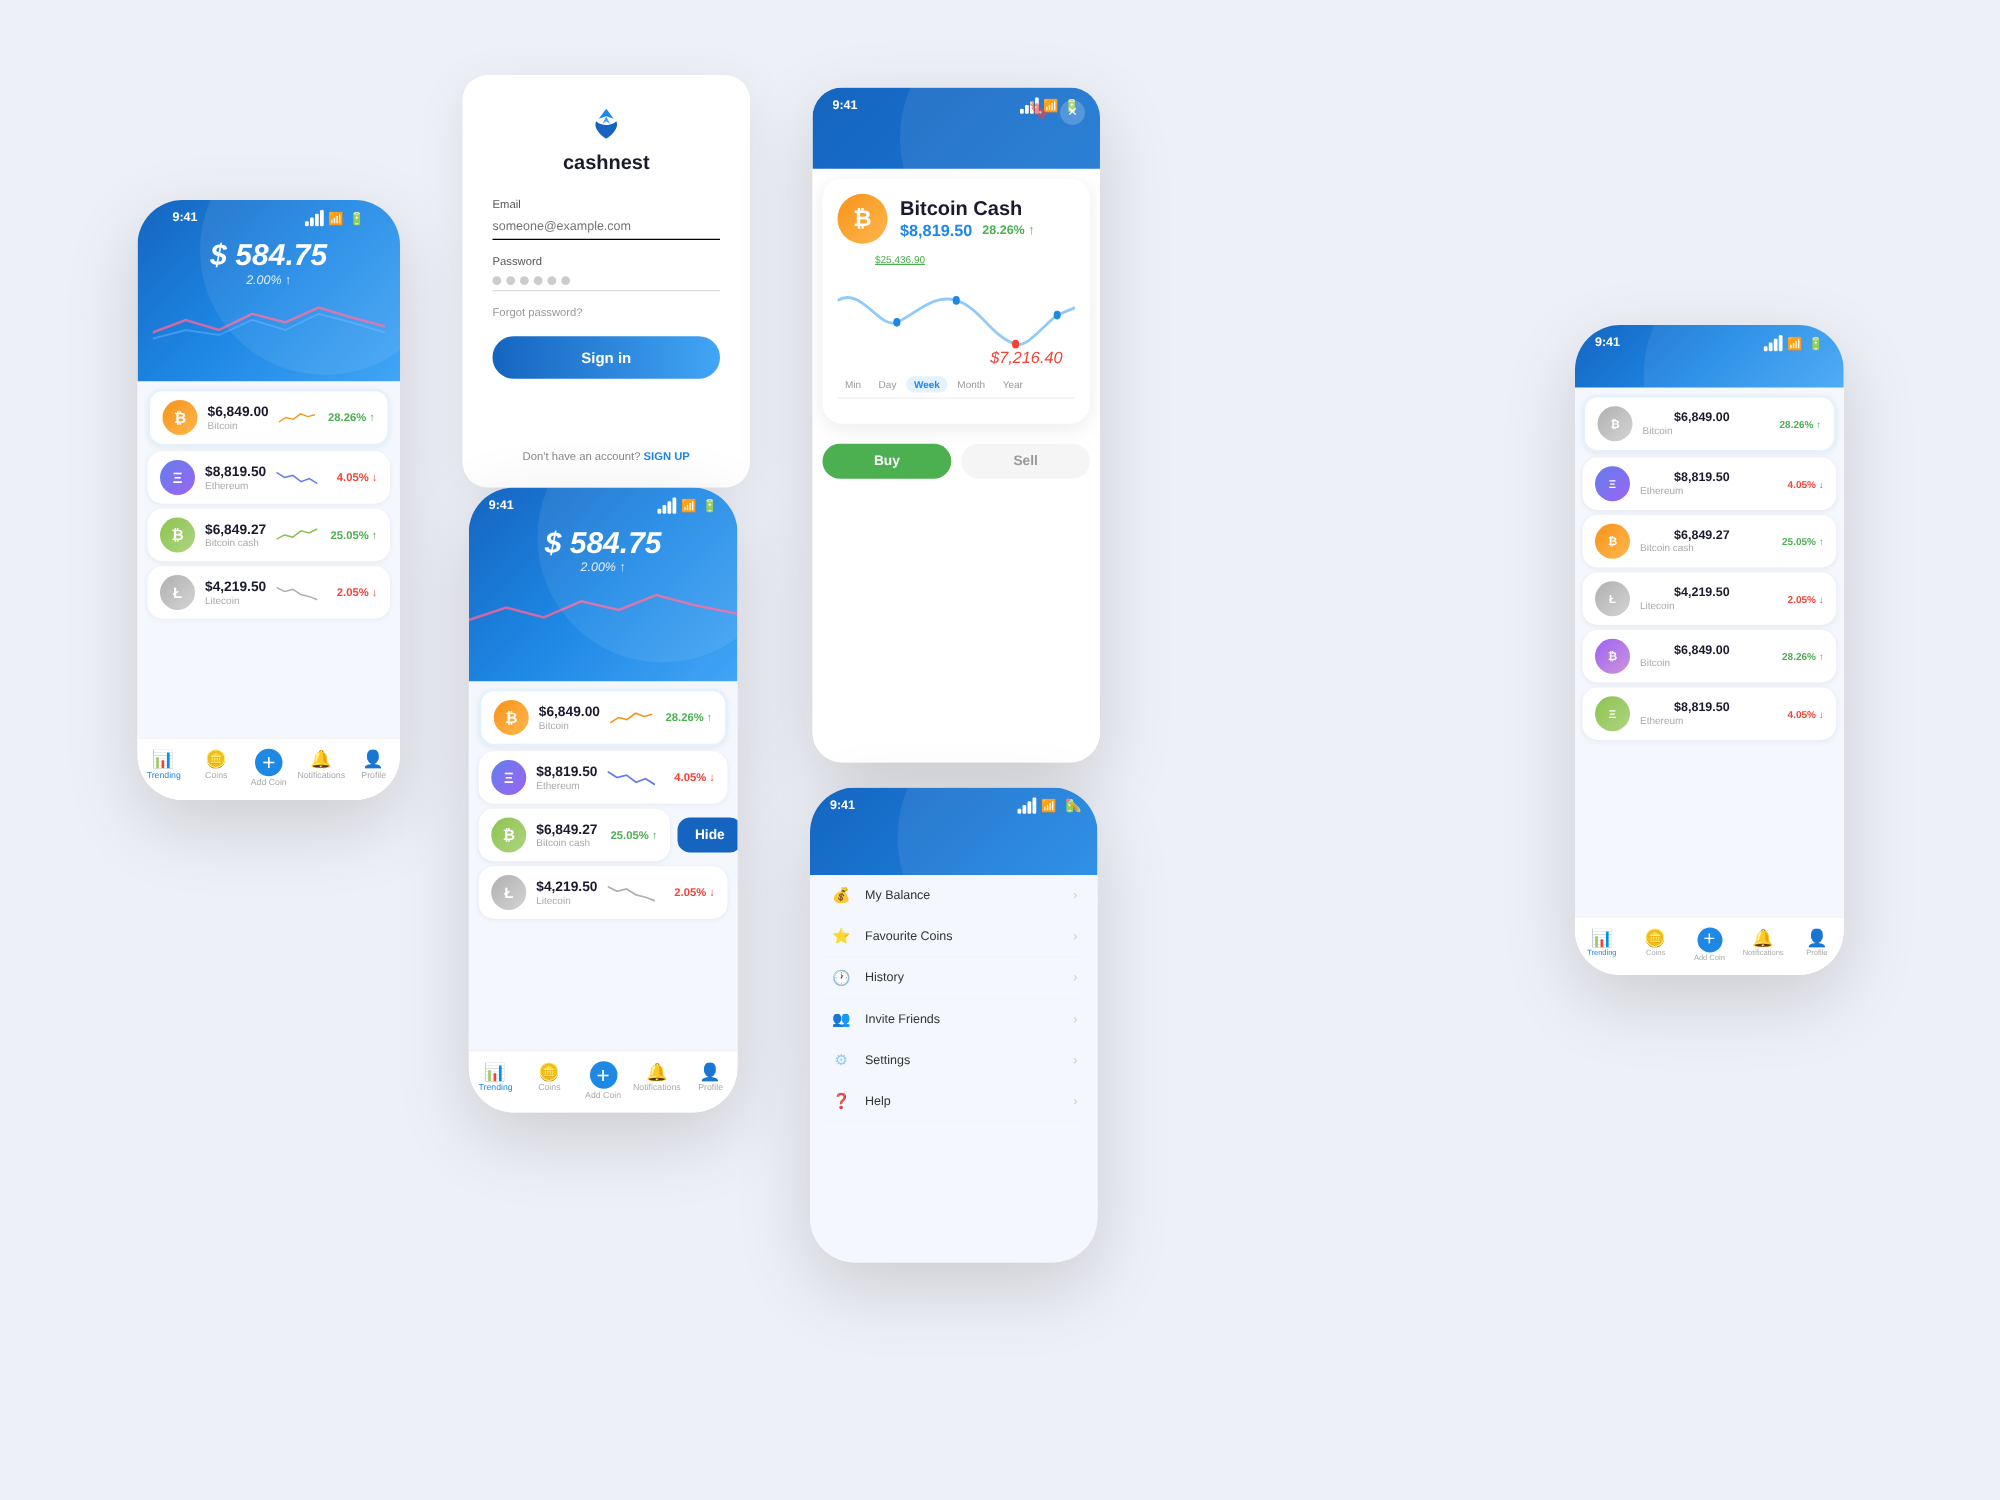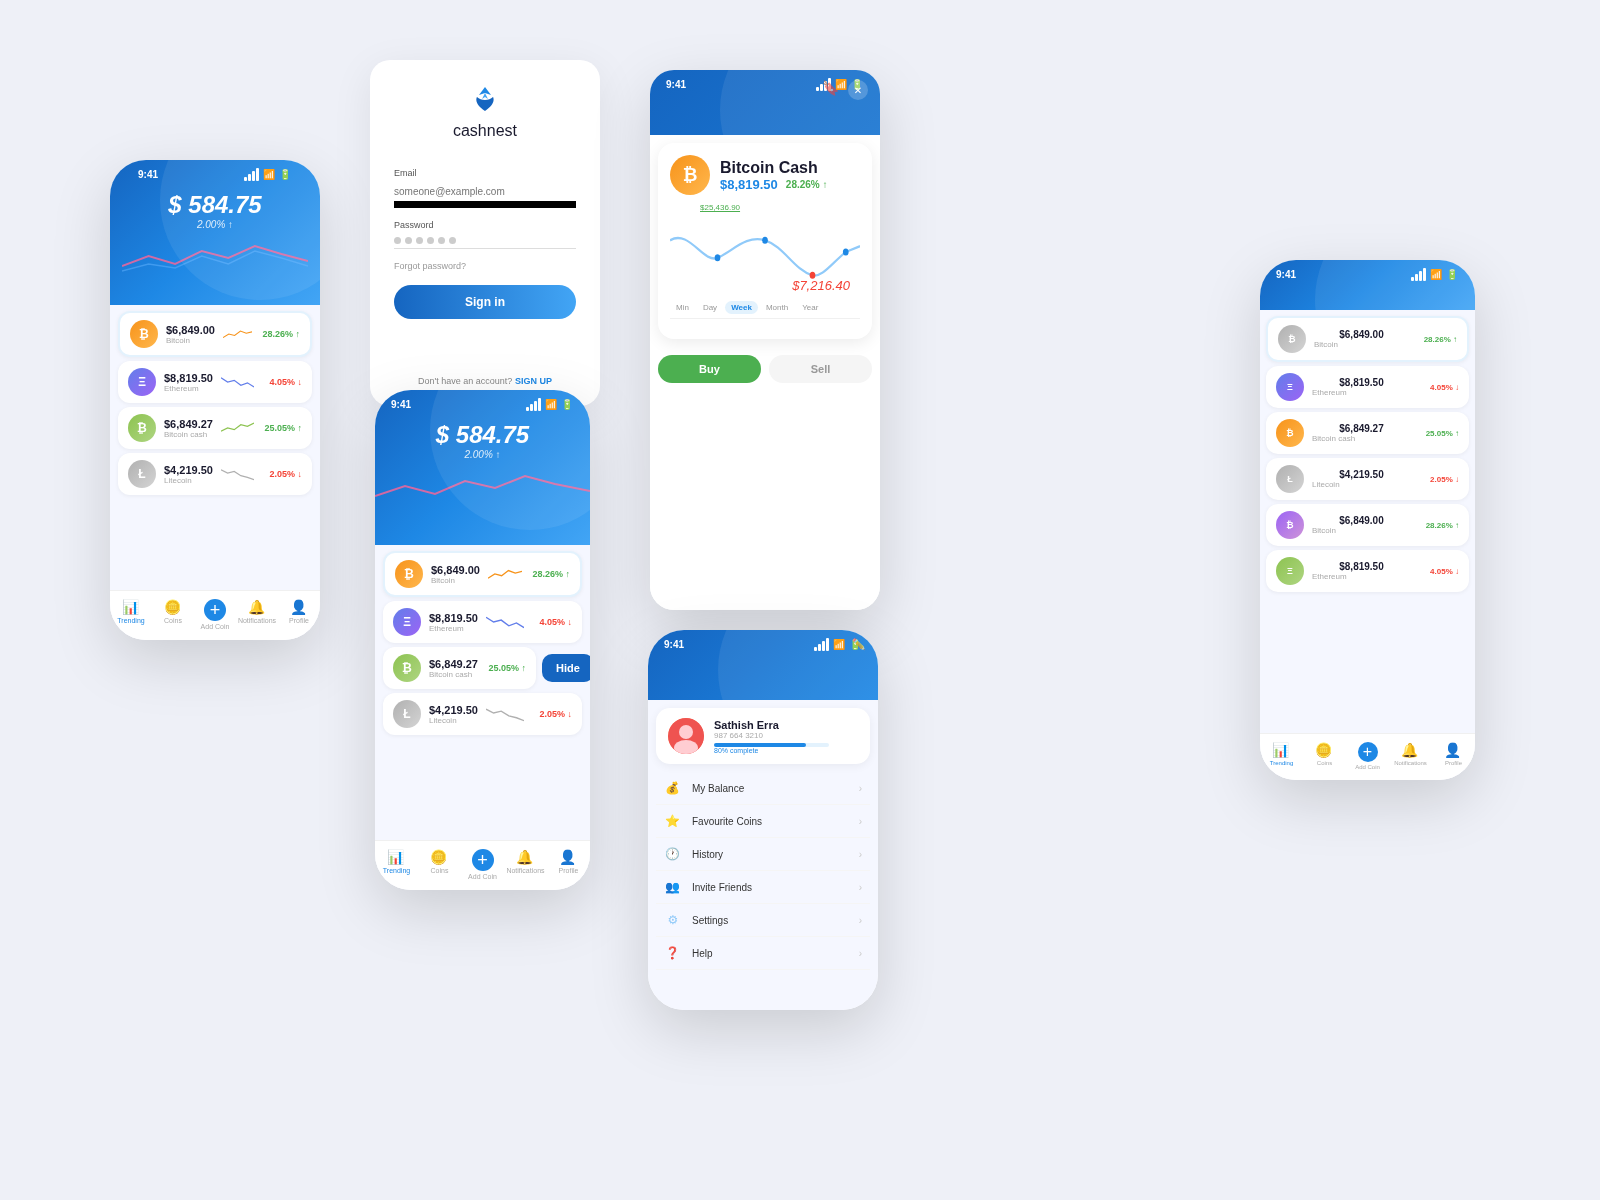--- a/index.html
+++ b/index.html
@@ -188,40 +188,40 @@
       align-items: center;
     }
 
     .brand-logo {
       width: 40px; height: 32px;
       margin-bottom: 6px;
     }
 
     .brand-name {
       font-size: 16px;
-      font-weight: 400;
+      font-weight: 700;
       color: #1a1a2e;
-      margin-bottom: 28px;
+      margin-bottom: 18px;
     }
 
     .field-group {
       width: 100%;
       margin-bottom: 12px;
     }
 
     .field-label {
       font-size: 9px;
       color: #555;
       margin-bottom: 3px;
     }
 
     .field-input {
       width: 100%;
       border: none;
-      border-bottom: 7px solid #000000;
+      border-bottom: 1px solid #000000;
       padding: 4px 0;
       font-size: 10px;
       color: #888;
       outline: none;
       background: transparent;
     }
 
     .password-dots {
       display: flex; gap: 4px; padding: 4px 0;
       border-bottom: 1px solid #ddd;
@@ -791,37 +791,20 @@
               <span style="height:13px"></span>
           </div>
           <span class="wifi-icon">📶</span>
           <span class="battery-icon">🔋</span>
         </div>
       </div>
       <div style="position:absolute;top:8px;right:12px;color:rgba(255,255,255,0.7);font-size:11px;">✏️</div>
     </div>
 
     <div style="background:#f5f7ff;flex:1;display:flex;flex-direction:column;">
-      <div class="profile-card">
-        <div class="profile-avatar">
-          <svg viewBox="0 0 36 36" width="36" height="36">
-            <circle cx="18" cy="18" r="18" fill="#ef5350"></circle>
-            <circle cx="18" cy="14" r="7" fill="#ffcdd2"></circle>
-            <ellipse cx="18" cy="30" rx="12" ry="8" fill="#ffcdd2"></ellipse>
-          </svg>
-        </div>
-        <div class="profile-info">
-          <div class="profile-name">Sathish Erra</div>
-          <div class="profile-phone-num">987 664 3210</div>
-          <div style="background:#e3f2fd;border-radius:4px;height:4px;margin-top:3px;width:80%;">
-            <div style="background:#1e88e5;width:80%;height:100%;border-radius:4px;"></div>
-          </div>
-          <div class="profile-progress">80% complete</div>
-        </div>
-      </div>
 
       <div class="menu-list">
         <div class="menu-item">
           <span class="menu-item-icon">💰</span>
           <span class="menu-item-label">My Balance</span>
           <span class="menu-chevron">›</span>
         </div>
         <div class="menu-item">
           <span class="menu-item-icon">⭐</span>
           <span class="menu-item-label">Favourite Coins</span>

